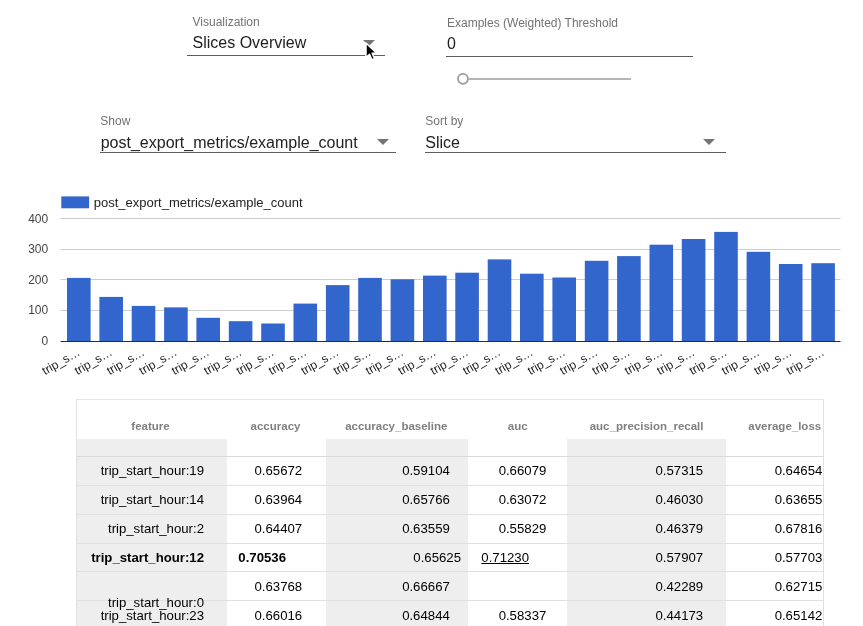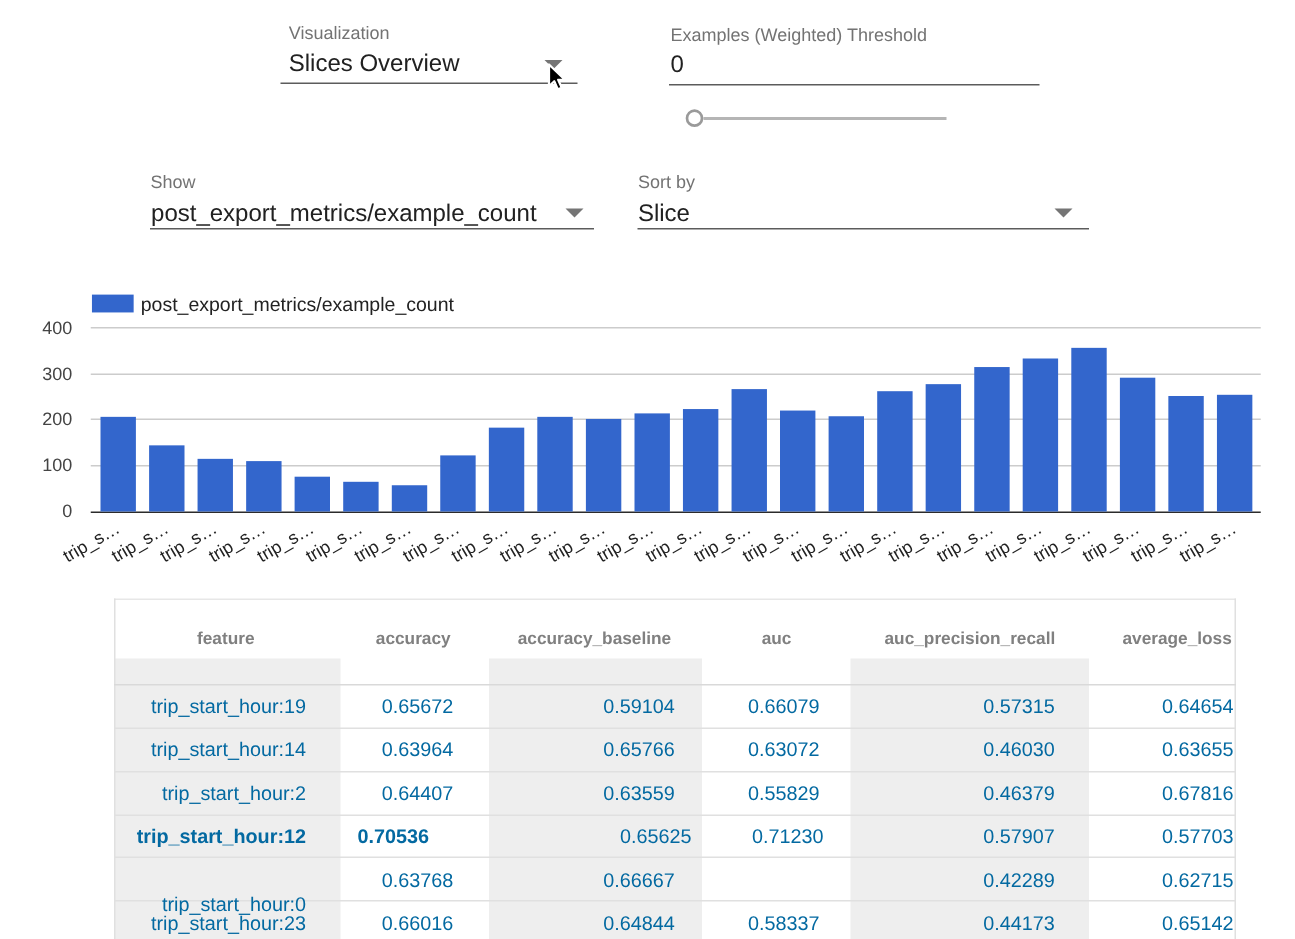--- a/index.html
+++ b/index.html
@@ -2,21 +2,21 @@
 <html><head>
 <meta charset="utf-8">
 <style>
 * { margin:0; padding:0; box-sizing:border-box; }
 html,body { width:863px; height:626px; background:#fff; font-family:"Liberation Sans", sans-serif; }
 #page { position:relative; width:863px; height:626px; overflow:hidden; background:#fff; }
 .lbl { position:absolute; font-size:12px; color:#737373; }
 .val { position:absolute; font-size:16px; color:#212121; }
 .ul { position:absolute; height:1px; background:#5c5c5c; }
 .tri { position:absolute; width:0; height:0; border-left:6.7px solid transparent; border-right:6.7px solid transparent; border-top:6.5px solid #757575; }
-.cell { position:absolute; font-size:13.2px; color:#0369a1; text-align:right; }
+.cell { position:absolute; font-size:13.2px; color:#000000; text-align:right; }
 .th { position:absolute; font-size:11.5px; color:#808080; font-weight:bold; }
 .shade { position:absolute; background:#eeeeee; }
 </style>
 </head>
 <body>
 <div id="page">
 
   <div class="lbl" style="left:192.5px;top:15px;">Visualization</div>
   <div class="val" style="left:192.5px;top:34px;">Slices Overview</div>
   <div class="tri" style="left:363.3px;top:40.2px;"></div>
@@ -140,21 +140,21 @@
 <div class="cell" style="top:492.1px;left:642.3px;width:180px;">0.63655</div>
 <div class="cell" style="top:521.0px;left:24.0px;width:180px;">trip_start_hour:2</div>
 <div class="cell" style="top:521.0px;left:122.2px;width:180px;">0.64407</div>
 <div class="cell" style="top:521.0px;left:269.8px;width:180px;">0.63559</div>
 <div class="cell" style="top:521.0px;left:366.3px;width:180px;">0.55829</div>
 <div class="cell" style="top:521.0px;left:523.2px;width:180px;">0.46379</div>
 <div class="cell" style="top:521.0px;left:642.3px;width:180px;">0.67816</div>
 <div class="cell" style="top:549.8px;left:24.0px;width:180px;font-weight:bold;">trip_start_hour:12</div>
 <div class="cell" style="top:549.8px;left:106px;width:180px;font-weight:bold;">0.70536</div>
 <div class="cell" style="top:549.8px;left:281px;width:180px;">0.65625</div>
-<div class="cell" style="top:549.8px;left:369px;width:180px;">0.71230</div>
+<div class="cell" style="top:549.8px;left:349px;width:180px;text-decoration:underline;">0.71230</div>
 <div class="cell" style="top:549.8px;left:523.2px;width:180px;">0.57907</div>
 <div class="cell" style="top:549.8px;left:642.3px;width:180px;">0.57703</div>
 <div class="cell" style="top:595px;left:24.0px;width:180px;">trip_start_hour:0</div>
 <div class="cell" style="top:578.7px;left:122.2px;width:180px;">0.63768</div>
 <div class="cell" style="top:578.7px;left:269.8px;width:180px;">0.66667</div>
 <div class="cell" style="top:578.7px;left:523.2px;width:180px;">0.42289</div>
 <div class="cell" style="top:578.7px;left:642.3px;width:180px;">0.62715</div>
 <div class="cell" style="top:607.5px;left:24.0px;width:180px;">trip_start_hour:23</div>
 <div class="cell" style="top:607.5px;left:122.2px;width:180px;">0.66016</div>
 <div class="cell" style="top:607.5px;left:269.8px;width:180px;">0.64844</div>

